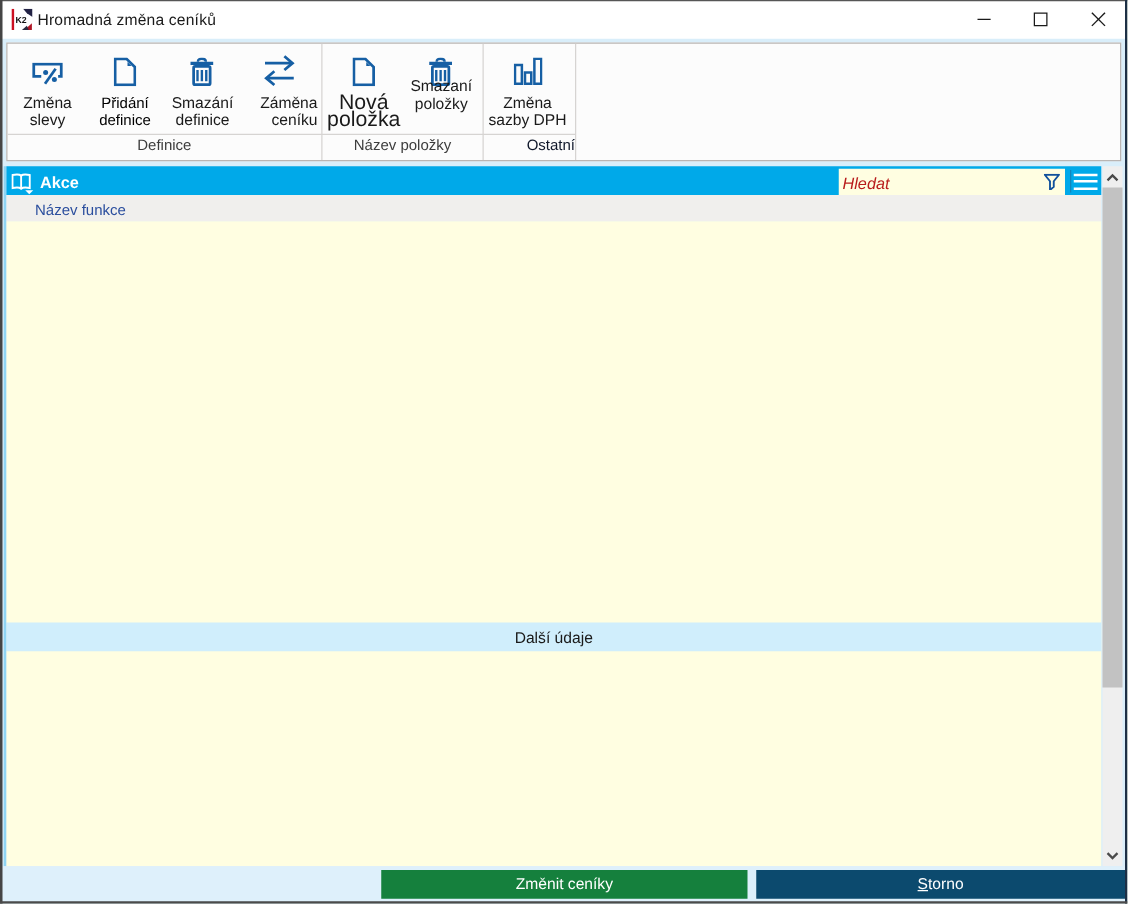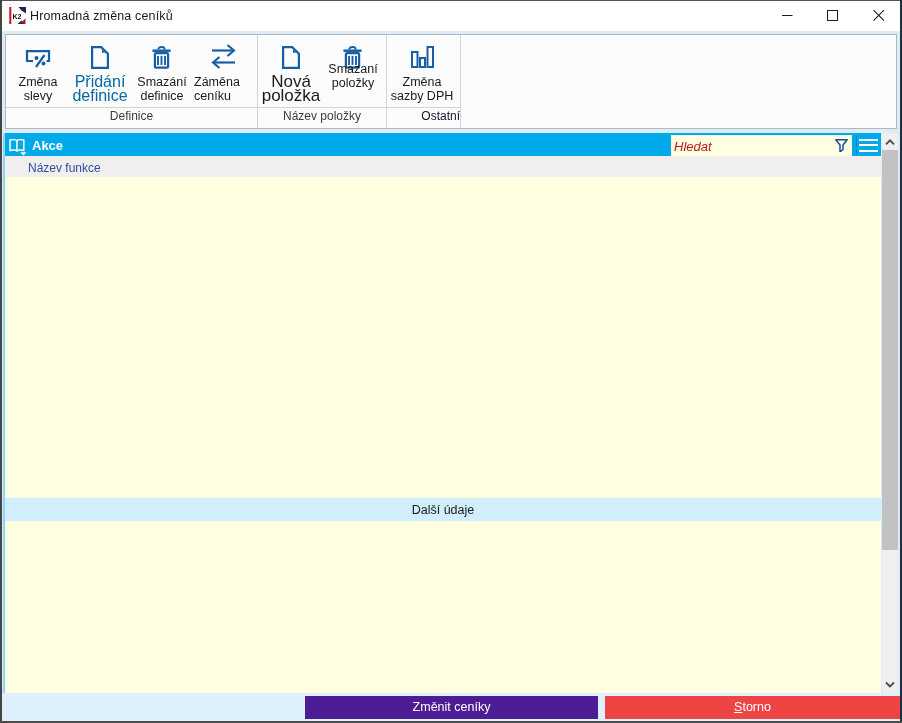--- a/index.html
+++ b/index.html
@@ -50,41 +50,41 @@
   <circle cx="11.5" cy="8" r="2" fill="#165fa4"></circle>
   <circle cx="18.5" cy="13.5" r="2" fill="#165fa4"></circle>
   <line x1="19.5" y1="5" x2="11" y2="17" stroke="#165fa4" stroke-width="2.2"></line>
 </svg>
 <div class="abs" style="left:8px;top:75px;width:60px;font-size:12.5px;line-height:14.4px;color:#1a1a1a;text-align:center;">Změna<br>slevy</div>
 
 <svg class="abs" style="left:91px;top:45.5px;" width="18" height="23" viewBox="0 0 18 23">
   <path d="M 1.1 1.1 L 10.2 1.1 L 16.9 7.6 L 16.9 21.9 L 1.1 21.9 Z" fill="none" stroke="#165fa4" stroke-width="2.2"></path>
   <polygon points="11,3.6 14.3,6.8 11,6.8" fill="#165fa4"></polygon>
 </svg>
-<div class="abs" style="left:70px;top:75px;width:60px;font-size:16px;line-height:14.4px;color:#0369a1;text-align:center;">Přidání<br>definice</div>
+<div class="abs" style="left:70px;top:75px;width:60px;font-size:12px;line-height:14.4px;color:#000000;text-align:center;">Přidání<br>definice</div>
 
 <svg class="abs" style="left:152px;top:45.5px;" width="19" height="23" viewBox="0 0 19 23">
   <path d="M 6.3 3.4 C 6.3 1.9 7.4 1 9.5 1 C 11.6 1 12.7 1.9 12.7 3.4" fill="none" stroke="#165fa4" stroke-width="1.9"></path>
   <line x1="0.4" y1="4.7" x2="18.6" y2="4.7" stroke="#165fa4" stroke-width="2.5"></line>
   <rect x="2.9" y="7.1" width="13.2" height="14.6" rx="1.2" fill="none" stroke="#165fa4" stroke-width="2.2"></rect>
   <line x1="6" y1="9.9" x2="6" y2="18.9" stroke="#165fa4" stroke-width="1.9"></line>
   <line x1="9.5" y1="9.9" x2="9.5" y2="18.9" stroke="#165fa4" stroke-width="1.9"></line>
   <line x1="13" y1="9.9" x2="13" y2="18.9" stroke="#165fa4" stroke-width="1.9"></line>
 </svg>
 <div class="abs" style="left:132px;top:75px;width:60px;font-size:12.5px;line-height:14.4px;color:#1a1a1a;text-align:center;">Smazání<br>definice</div>
 
 <svg class="abs" style="left:211px;top:44px;" width="25" height="25" viewBox="0 0 25 25">
   <g fill="none" stroke="#165fa4" stroke-width="2.2">
     <line x1="1" y1="6.5" x2="22" y2="6.5"></line>
     <path d="M 16.5 1 L 23 6.5 L 16.5 12"></path>
     <line x1="24" y1="18.5" x2="3" y2="18.5"></line>
     <path d="M 8.5 13 L 2 18.5 L 8.5 24"></path>
   </g>
 </svg>
-<div class="abs" style="left:194px;top:75px;width:60px;font-size:12.5px;line-height:14.4px;color:#1a1a1a;text-align:left;">Záměna<br>ceníku</div>
+<div class="abs" style="left:194px;top:75px;width:60px;font-size:12.5px;line-height:14.4px;color:#1a1a1a;text-align:right;">Záměna<br>ceníku</div>
 
 <svg class="abs" style="left:282px;top:45.5px;" width="18" height="23" viewBox="0 0 18 23">
   <path d="M 1.1 1.1 L 10.2 1.1 L 16.9 7.6 L 16.9 21.9 L 1.1 21.9 Z" fill="none" stroke="#165fa4" stroke-width="2.2"></path>
   <polygon points="11,3.6 14.3,6.8 11,6.8" fill="#165fa4"></polygon>
 </svg>
 <div class="abs" style="left:261px;top:75px;width:60px;font-size:17px;line-height:14.4px;color:#1a1a1a;text-align:center;">Nová<br>položka</div>
 
 <svg class="abs" style="left:343px;top:45.5px;" width="19" height="23" viewBox="0 0 19 23">
   <path d="M 6.3 3.4 C 6.3 1.9 7.4 1 9.5 1 C 11.6 1 12.7 1.9 12.7 3.4" fill="none" stroke="#165fa4" stroke-width="1.9"></path>
   <line x1="0.4" y1="4.7" x2="18.6" y2="4.7" stroke="#165fa4" stroke-width="2.5"></line>
@@ -139,19 +139,19 @@
 <div class="abs" style="left:882px;top:133px;width:16px;height:560px;background:#efefef;"></div>
 <div class="abs" style="left:882px;top:150px;width:16px;height:400px;background:#c2c2c2;"></div>
 <svg class="abs" style="left:882px;top:133px;" width="16" height="17" viewBox="0 0 16 17">
   <path d="M 4 11.3 L 8 7.3 L 12 11.3" fill="none" stroke="#4a4a4a" stroke-width="1.8"></path>
 </svg>
 <svg class="abs" style="left:882px;top:676px;" width="16" height="17" viewBox="0 0 16 17">
   <path d="M 4 6.5 L 8 10.5 L 12 6.5" fill="none" stroke="#4a4a4a" stroke-width="1.8"></path>
 </svg>
 
 <div class="abs" style="left:0;top:693px;width:902px;height:28px;background:#def0fb;"></div>
-<div class="abs" style="left:305px;top:696px;width:293px;height:23px;background:#4c1d95;font-size:12.5px;color:#ffffff;text-align:center;line-height:23px;">Změnit ceníky</div>
-<div class="abs" style="left:605px;top:696px;width:295px;height:23px;background:#ef4444;font-size:12.5px;color:#ffffff;text-align:center;line-height:23px;"><span style="text-decoration:underline;">S</span>torno</div>
+<div class="abs" style="left:305px;top:696px;width:293px;height:23px;background:#15803d;font-size:12.5px;color:#ffffff;text-align:center;line-height:23px;">Změnit ceníky</div>
+<div class="abs" style="left:605px;top:696px;width:295px;height:23px;background:#0c4a6e;font-size:12.5px;color:#ffffff;text-align:center;line-height:23px;"><span style="text-decoration:underline;">S</span>torno</div>
 
 <div class="abs" style="left:0;top:0;width:902px;height:1px;background:#565656;"></div>
 <div class="abs" style="left:0;top:0;width:1.5px;height:723px;background:#454545;"></div>
 <div class="abs" style="left:899.5px;top:0;width:2.5px;height:723px;background:#1d2f45;"></div>
 <div class="abs" style="left:0;top:721px;width:902px;height:2px;background:#4b4b4b;"></div>
 
 </body></html>

